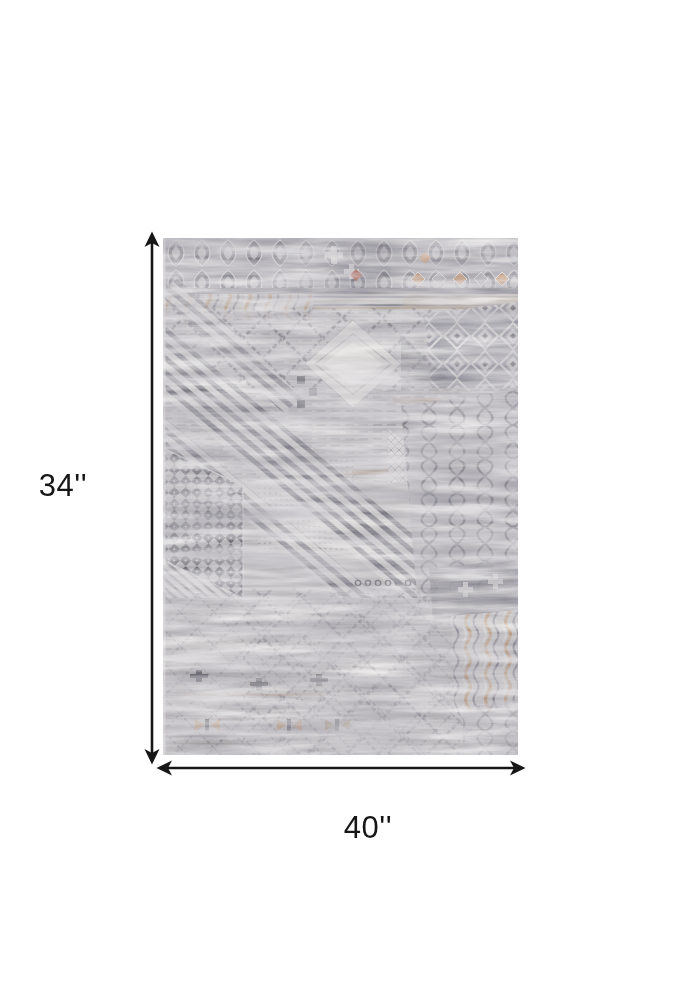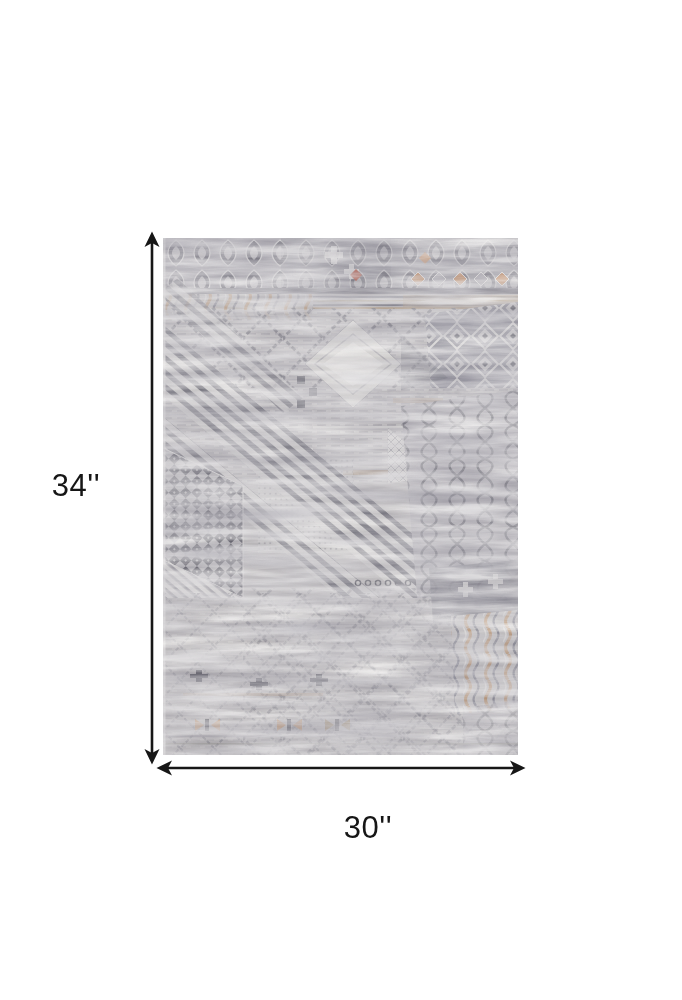--- a/index.html
+++ b/index.html
@@ -6,21 +6,21 @@
   body{width:682px;height:1000px;position:relative;overflow:hidden;
        font-family:"Liberation Sans","DejaVu Sans",sans-serif;}
   .figure{position:absolute;inset:0;}
   .rug{position:absolute;left:163px;top:238px;width:355px;height:517px;}
   .rug svg{display:block;width:355px;height:517px;}
   .arrow-svg{position:absolute;}
   .v-arrow{left:141px;top:231px;width:22px;height:534px;}
   .h-arrow{left:156px;top:757px;width:370px;height:22px;}
   .dim-label{position:absolute;color:#161616;font-size:31px;font-weight:500;
              letter-spacing:0.5px;text-align:center;width:70px;line-height:1;}
-  .height-label{left:41px;top:470px;}
+  .height-label{left:28px;top:470px;}
   .width-label{left:333px;top:812px;}
 </style>
 </head>
 <body>
 
 <div class="figure">
 
   <div class="rug">
     <svg viewBox="0 0 355 517" xmlns="http://www.w3.org/2000/svg">
       <defs>
@@ -207,15 +207,15 @@
     <path d="M11 533.5 L3.5 518 L11 522 L18.5 518 Z" fill="#161616"></path>
   </svg>
 
   <svg class="arrow-svg h-arrow" viewBox="0 0 370 22" xmlns="http://www.w3.org/2000/svg">
     <line x1="10" y1="11" x2="360" y2="11" stroke="#161616" stroke-width="2.6"></line>
     <path d="M0.5 11 L16 3.5 L12 11 L16 18.5 Z" fill="#161616"></path>
     <path d="M369.5 11 L354 3.5 L358 11 L354 18.5 Z" fill="#161616"></path>
   </svg>
 
   <div class="dim-label height-label">34''</div>
-  <div class="dim-label width-label">30''</div>
+  <div class="dim-label width-label">40''</div>
 
 </div>
 
 </body></html>

